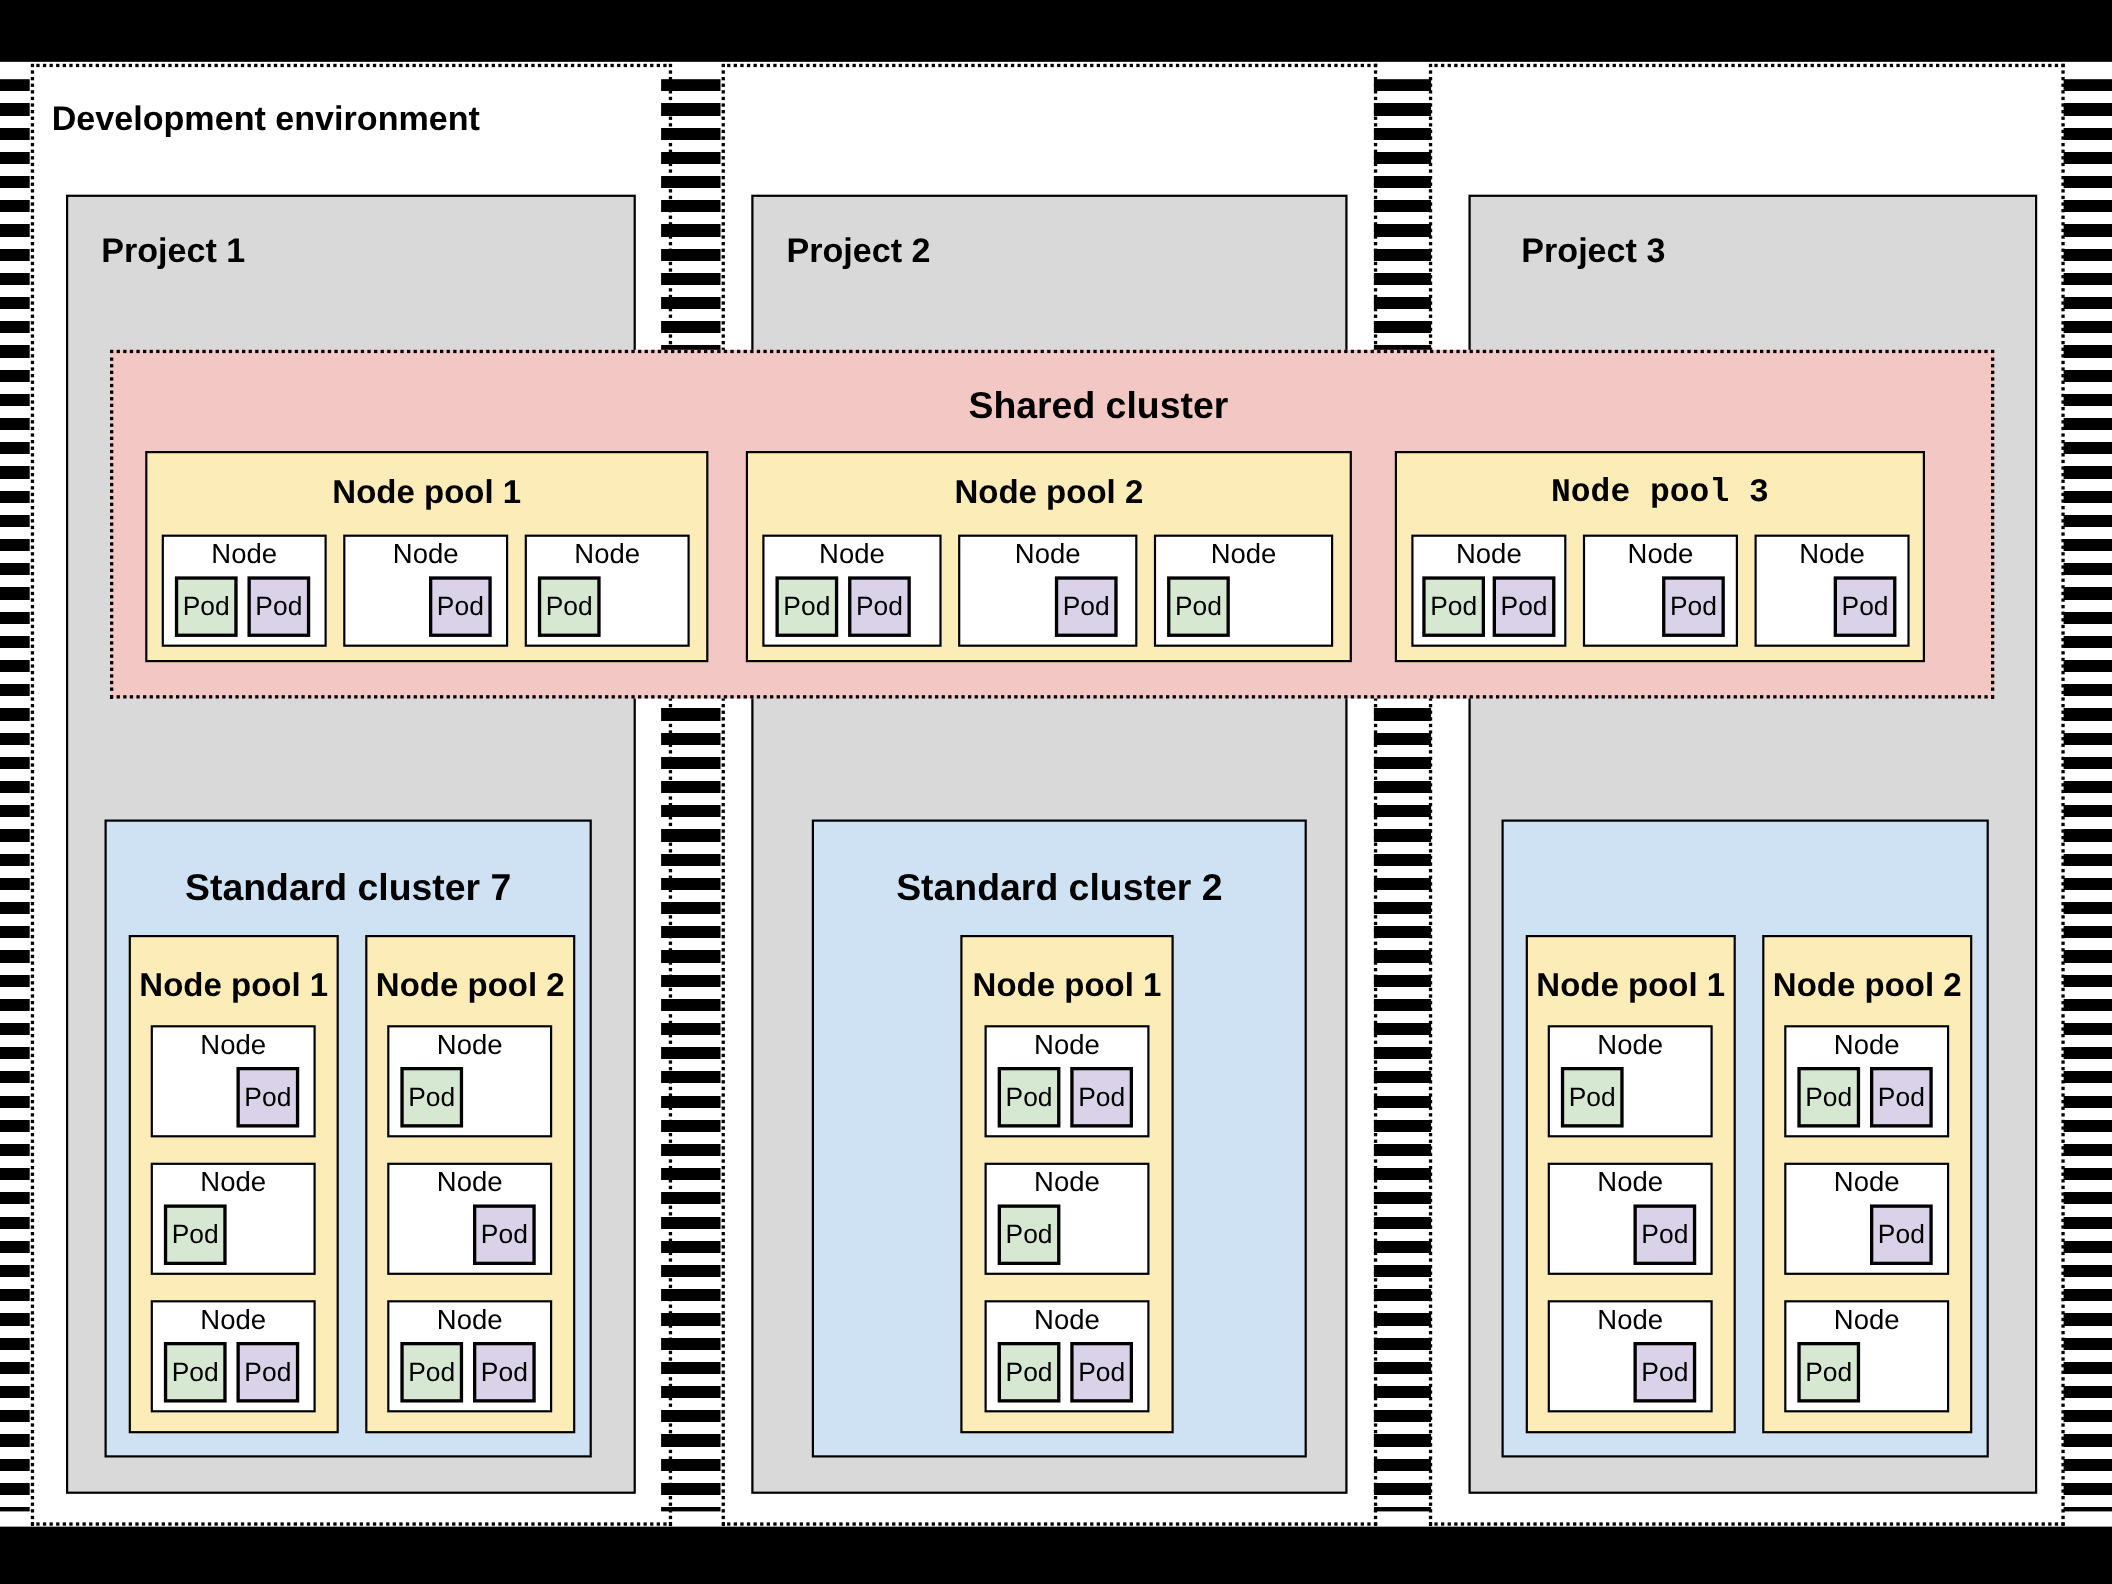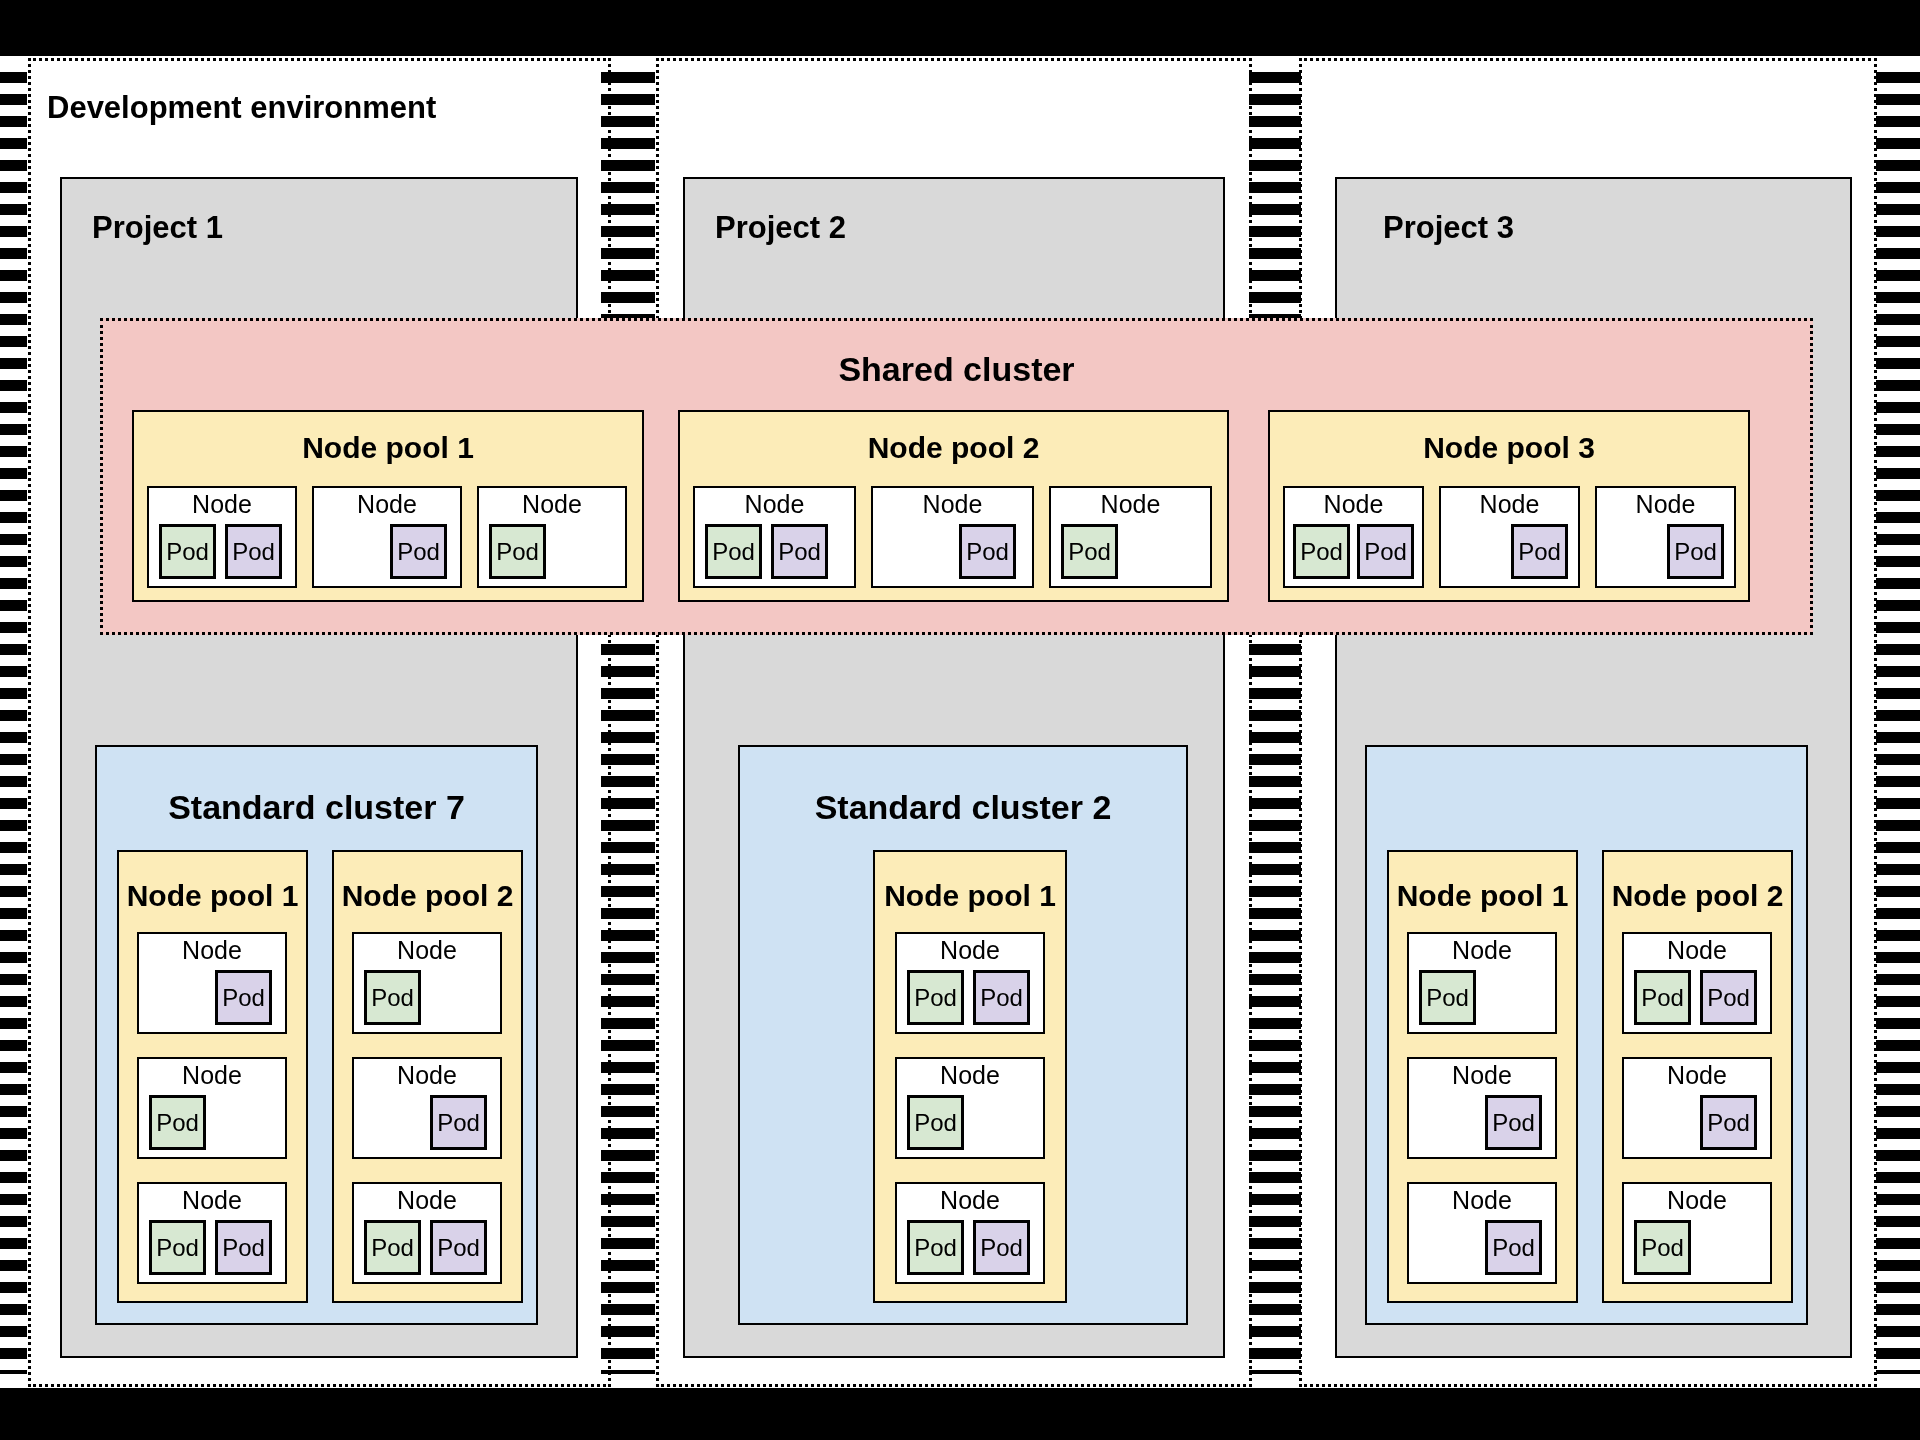--- a/index.html
+++ b/index.html
@@ -105,21 +105,21 @@
     <div class="lbl t25 center" style="left: 1622px; top: 1060px; width: 150px;">Node</div>
     <div class="pod-box pod-purple" style="left: 1700px; top: 1095px; width: 57px; height: 55px;">Pod</div>
     <div class="node-box" style="left: 1622px; top: 1182px; width: 150px; height: 102px;"></div>
     <div class="lbl t25 center" style="left: 1622px; top: 1185px; width: 150px;">Node</div>
     <div class="pod-box pod-green" style="left: 1634px; top: 1220px; width: 57px; height: 55px;">Pod</div>
     <div class="hatch" style="left: 0px; top: 72px; width: 27px; height: 1302px;"></div>
     <div class="hatch" style="left: 601px; top: 72px; width: 54px; height: 1302px;"></div>
     <div class="hatch" style="left: 1249px; top: 72px; width: 52px; height: 1302px;"></div>
     <div class="hatch" style="left: 1876px; top: 72px; width: 44px; height: 1302px;"></div>
     <div class="shared-box" style="left: 100px; top: 318px; width: 1713px; height: 317px;"></div>
-    <div class="lbl t34 center" style="left: 100px; top: 349px; width: 1713px;">Shared cluster</div>
+    <div class="lbl t34 center" style="left: 100px; top: 349px; width: 1713px; padding-left: 42px;">Shared cluster</div>
     <div class="pool-box" style="left: 132px; top: 410px; width: 512px; height: 192px;"></div>
     <div class="lbl t30 center" style="left: 132px; top: 430px; width: 512px;">Node pool 1</div>
     <div class="node-box" style="left: 147px; top: 486px; width: 150px; height: 102px;"></div>
     <div class="lbl t25 center" style="left: 147px; top: 489px; width: 150px;">Node</div>
     <div class="pod-box pod-green" style="left: 159px; top: 524px; width: 57px; height: 55px;">Pod</div>
     <div class="pod-box pod-purple" style="left: 225px; top: 524px; width: 57px; height: 55px;">Pod</div>
     <div class="node-box" style="left: 312px; top: 486px; width: 150px; height: 102px;"></div>
     <div class="lbl t25 center" style="left: 312px; top: 489px; width: 150px;">Node</div>
     <div class="pod-box pod-purple" style="left: 390px; top: 524px; width: 57px; height: 55px;">Pod</div>
     <div class="node-box" style="left: 477px; top: 486px; width: 150px; height: 102px;"></div>
@@ -131,21 +131,21 @@
     <div class="lbl t25 center" style="left: 693px; top: 489px; width: 163px;">Node</div>
     <div class="pod-box pod-green" style="left: 705px; top: 524px; width: 57px; height: 55px;">Pod</div>
     <div class="pod-box pod-purple" style="left: 771px; top: 524px; width: 57px; height: 55px;">Pod</div>
     <div class="node-box" style="left: 871px; top: 486px; width: 163px; height: 102px;"></div>
     <div class="lbl t25 center" style="left: 871px; top: 489px; width: 163px;">Node</div>
     <div class="pod-box pod-purple" style="left: 959px; top: 524px; width: 57px; height: 55px;">Pod</div>
     <div class="node-box" style="left: 1049px; top: 486px; width: 163px; height: 102px;"></div>
     <div class="lbl t25 center" style="left: 1049px; top: 489px; width: 163px;">Node</div>
     <div class="pod-box pod-green" style="left: 1061px; top: 524px; width: 57px; height: 55px;">Pod</div>
     <div class="pool-box" style="left: 1268px; top: 410px; width: 482px; height: 192px;"></div>
-    <div class="lbl t30 center" style="left: 1268px; top: 430px; width: 482px;">Node pool 3</div>
+    <div class="lbl t30 center" style="left: 1268px; top: 430px; width: 482px; font-family: Liberation Mono, monospace;">Node pool 3</div>
     <div class="node-box" style="left: 1283px; top: 486px; width: 141px; height: 102px;"></div>
     <div class="lbl t25 center" style="left: 1283px; top: 489px; width: 141px;">Node</div>
     <div class="pod-box pod-green" style="left: 1293px; top: 524px; width: 57px; height: 55px;">Pod</div>
     <div class="pod-box pod-purple" style="left: 1357px; top: 524px; width: 57px; height: 55px;">Pod</div>
     <div class="node-box" style="left: 1439px; top: 486px; width: 141px; height: 102px;"></div>
     <div class="lbl t25 center" style="left: 1439px; top: 489px; width: 141px;">Node</div>
     <div class="pod-box pod-purple" style="left: 1511px; top: 524px; width: 57px; height: 55px;">Pod</div>
     <div class="node-box" style="left: 1595px; top: 486px; width: 141px; height: 102px;"></div>
     <div class="lbl t25 center" style="left: 1595px; top: 489px; width: 141px;">Node</div>
     <div class="pod-box pod-purple" style="left: 1667px; top: 524px; width: 57px; height: 55px;">Pod</div>

